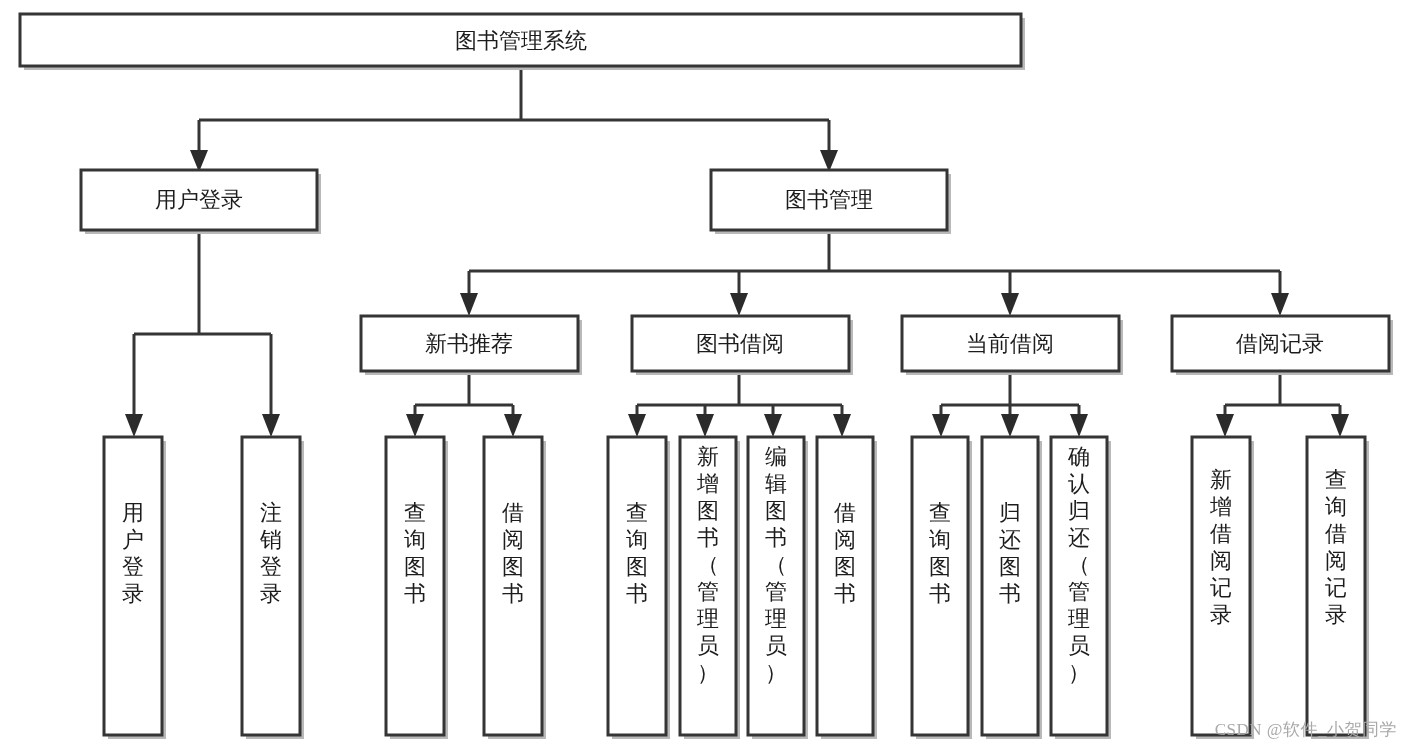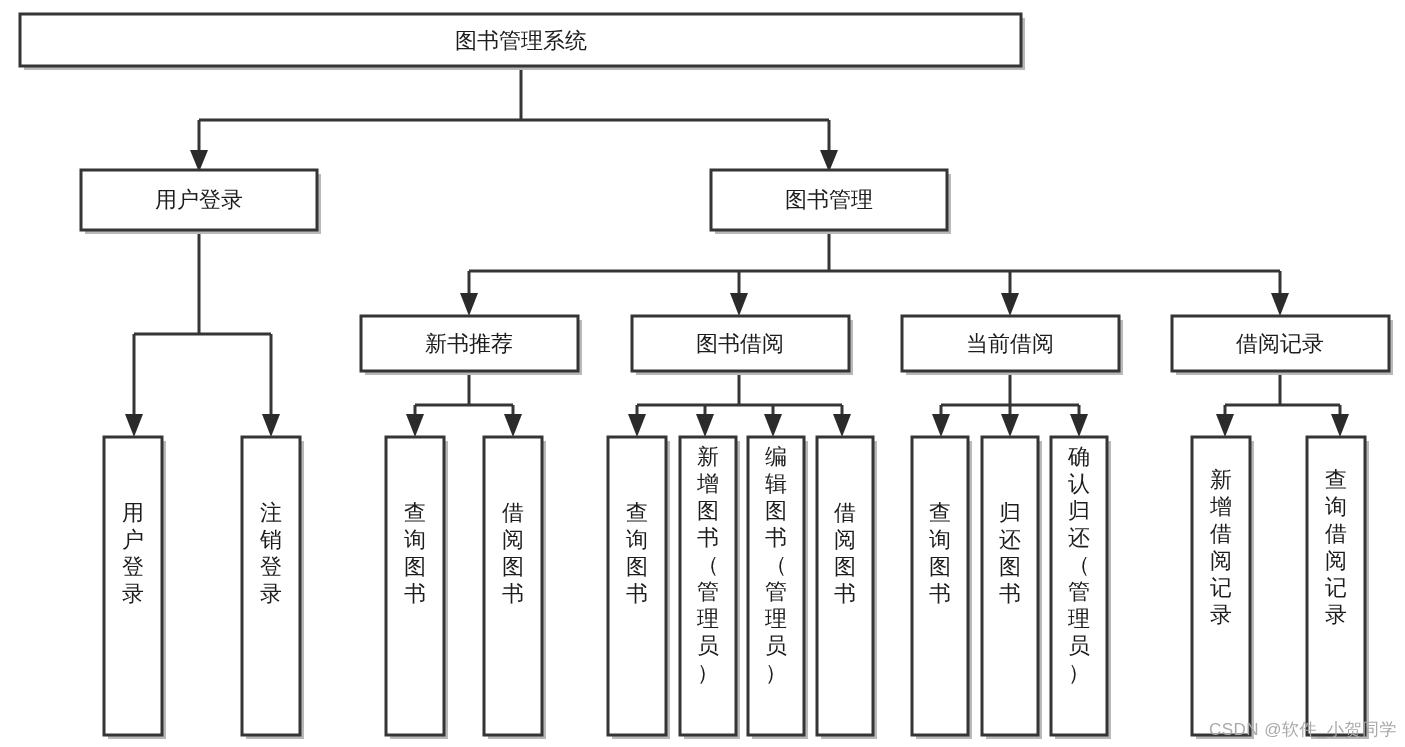--- a/index.html
+++ b/index.html
@@ -54,21 +54,21 @@
   .node-label-v {
     font-family: "DejaVu Sans", "Liberation Sans", sans-serif;
     font-size: 22px;
     fill: #1c1c1c;
     text-anchor: middle;
   }
   .watermark {
     position: absolute;
     right: 8px;
     bottom: 6px;
-    font-family: Liberation Sans, sans-serif;
+    font-family: Liberation Serif, serif;
     font-size: 17px;
     color: #a9a9a9;
     white-space: nowrap;
     letter-spacing: 0.5px;
     pointer-events: none;
   }
 </style>
 </head>
 <body>
 

